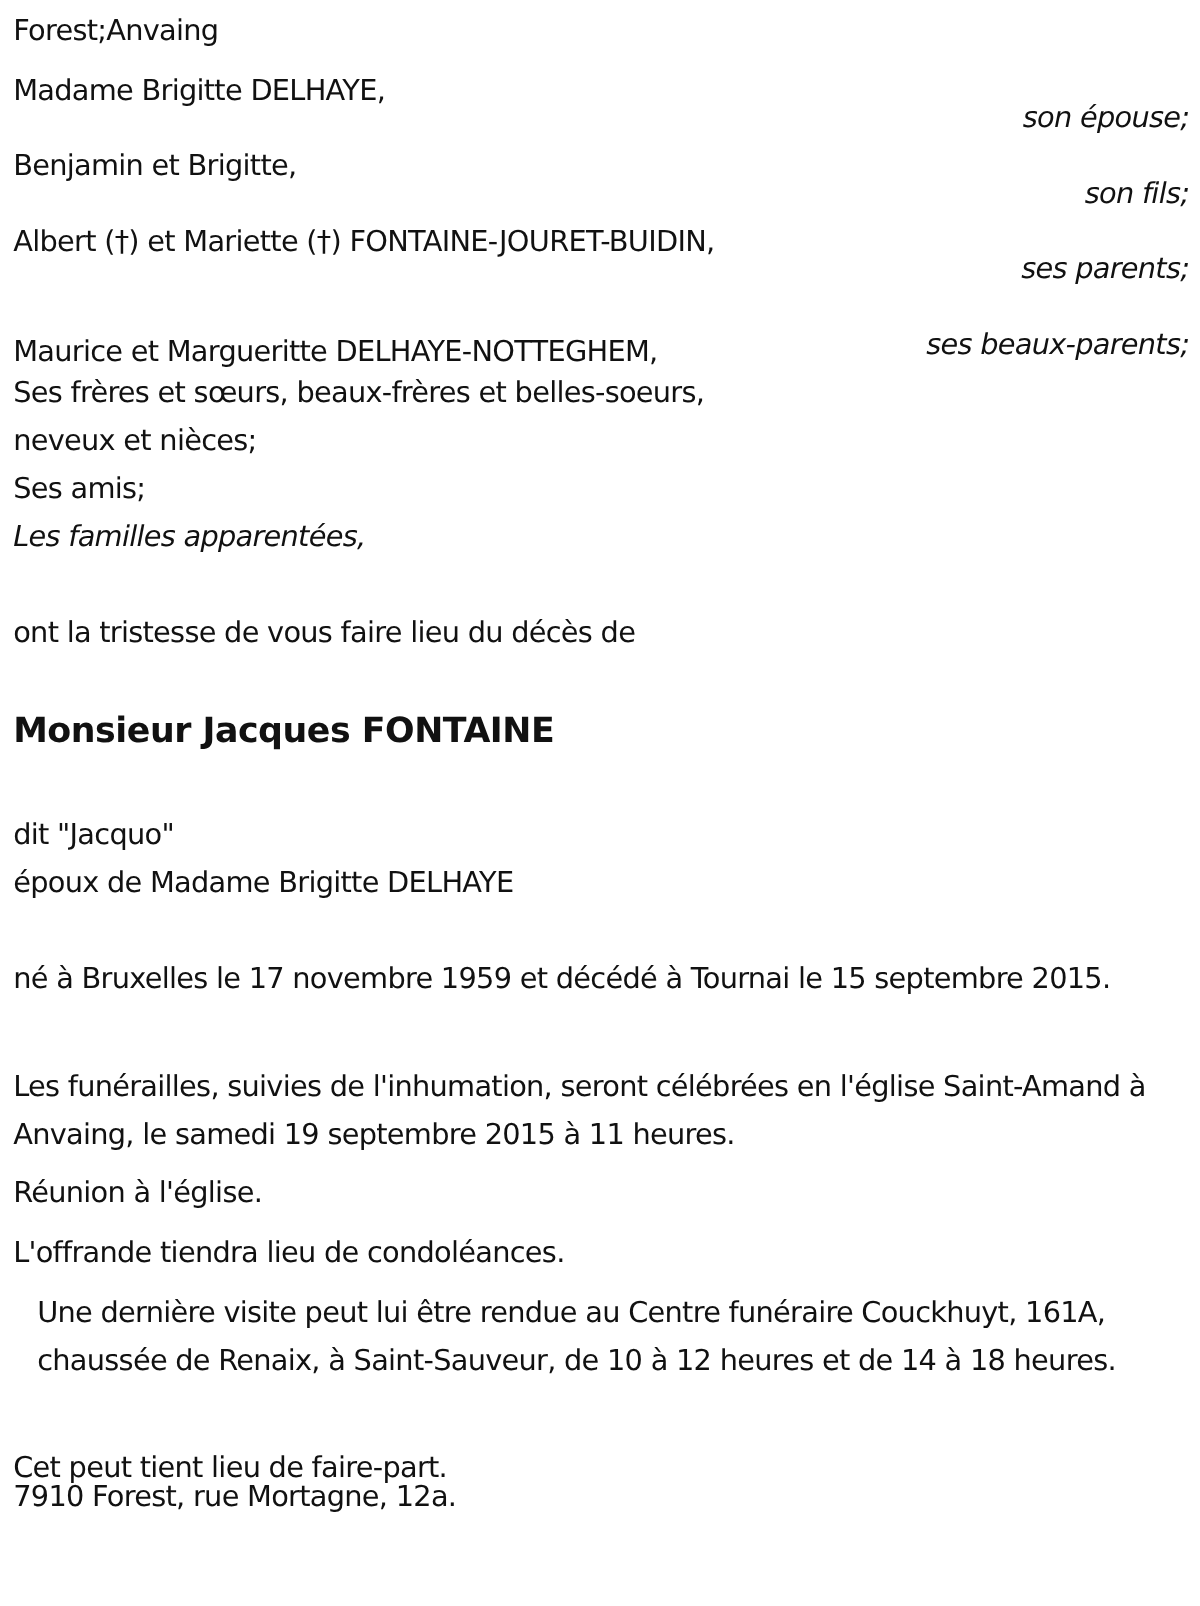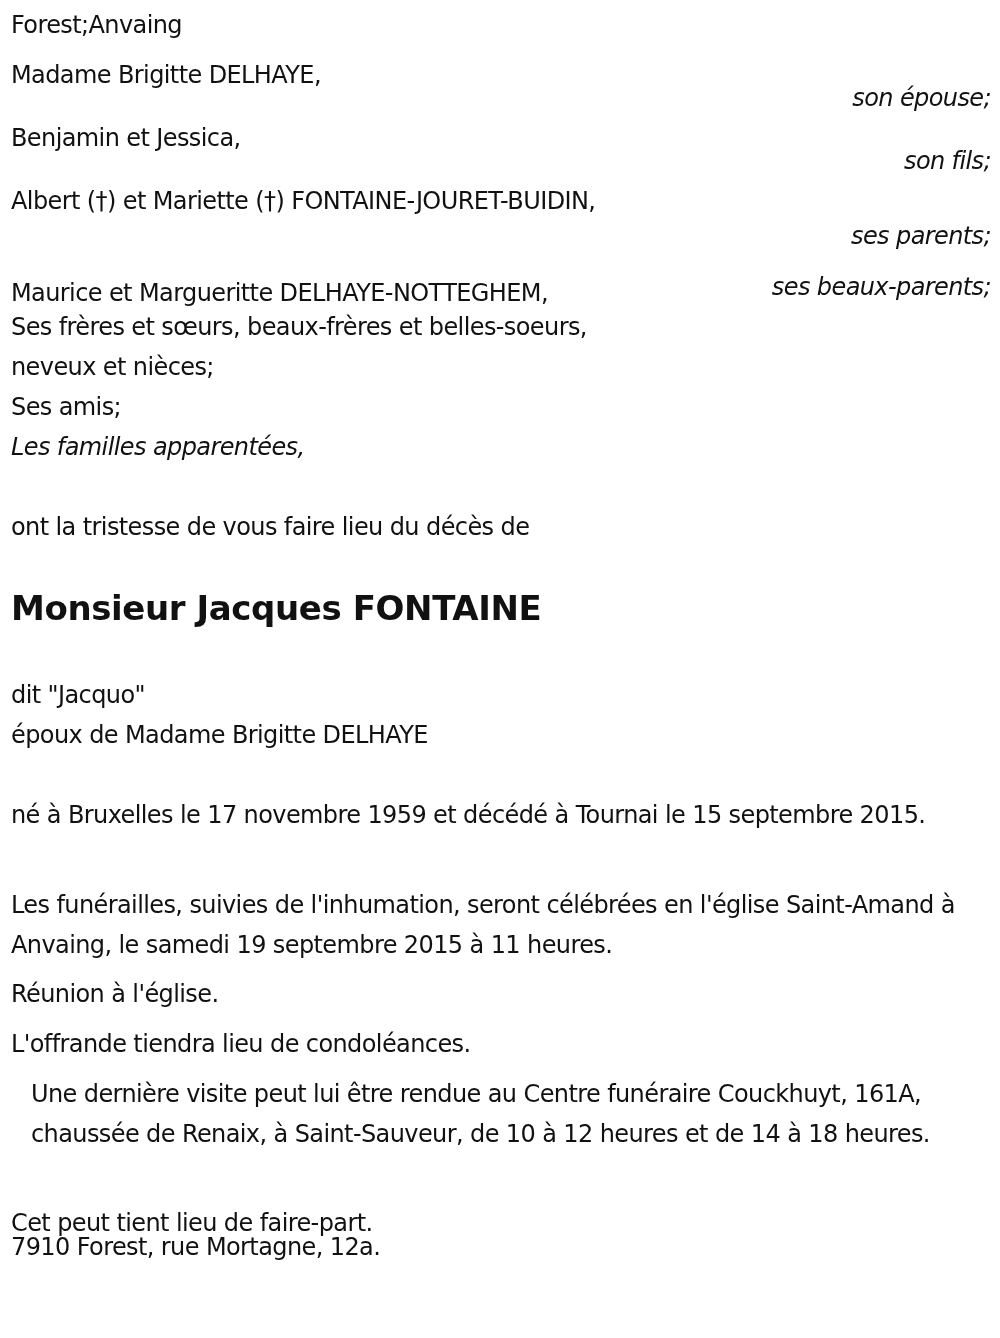--- a/index.html
+++ b/index.html
@@ -35,21 +35,21 @@
       white-space: nowrap;
       font-style: italic;
       line-height: 30px;
       text-align: right;
     }
     .title {
       position: absolute;
       left: 0;
       white-space: nowrap;
       font-weight: bold;
-      font-size: 34px;
+      font-size: 29px;
       letter-spacing: -0.4px;
       line-height: 44px;
     }
     .para {
       position: absolute;
       left: 0;
       width: 980px;
       line-height: 40px;
       white-space: normal;
     }
@@ -57,25 +57,25 @@
 </head>
 <body>
 
 <div class="doc">
 
   <div class="line" style="top:10px;">Forest;Anvaing</div>
 
   <div class="line" style="top:60px;">Madame Brigitte DELHAYE,</div>
   <div class="rel" style="top:83px;">son épouse;</div>
 
-  <div class="line" style="top:123px;">Benjamin et Jessica,</div>
+  <div class="line" style="top:123px;">Benjamin et Brigitte,</div>
   <div class="rel" style="top:146px;">son fils;</div>
 
   <div class="line" style="top:186px;">Albert (†) et Mariette (†) FONTAINE-JOURET-BUIDIN,</div>
-  <div class="rel" style="top:221px;text-align:right;">ses parents;</div>
+  <div class="rel" style="top:209px;text-align:right;">ses parents;</div>
 
   <div class="line" style="top:249px;margin-top:29px;">Maurice et Margueritte DELHAYE-NOTTEGHEM,</div>
   <div class="rel" style="top:272px;">ses beaux-parents;</div>
 
   <div class="line" style="top:312px;">Ses frères et sœurs, beaux-frères et belles-soeurs,</div>
   <div class="line" style="top:352px;">neveux et nièces;</div>
   <div class="line" style="top:392px;">Ses amis;</div>
   <div class="line" style="top:432px;font-style:italic;">Les familles apparentées,</div>
 
   <div class="line" style="top:512px;">ont la tristesse de vous faire lieu du décès de</div>

